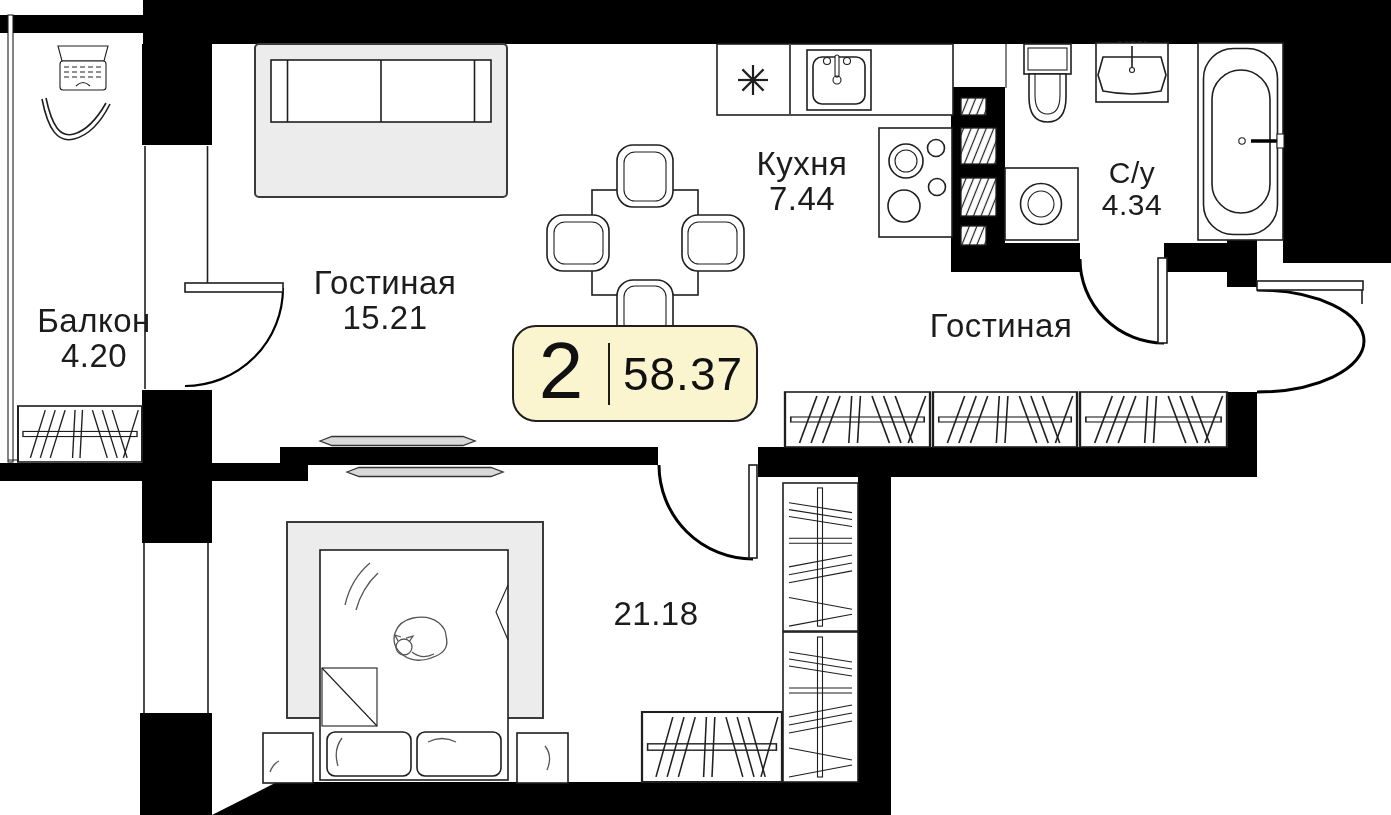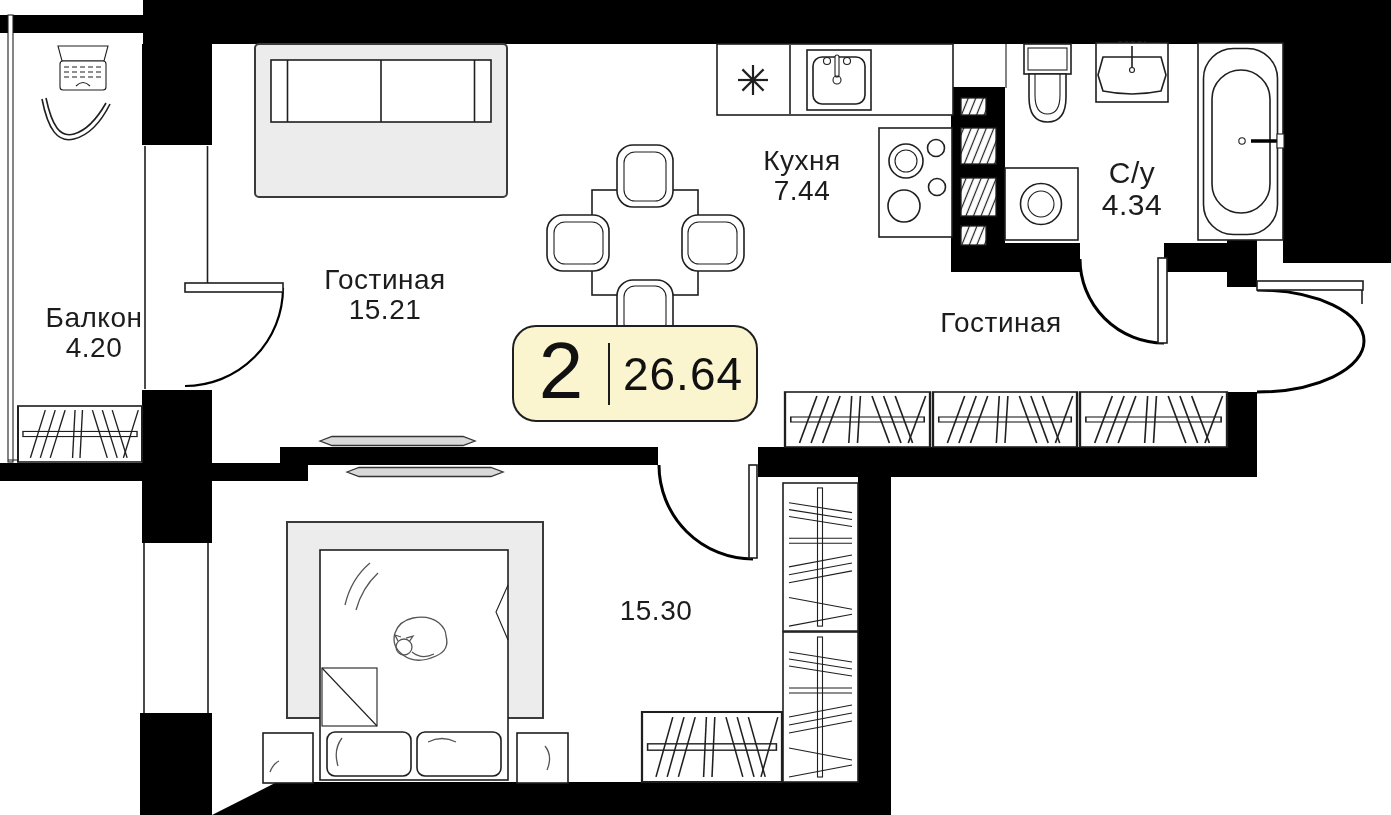--- a/index.html
+++ b/index.html
@@ -12,21 +12,21 @@
   .s{fill:none;stroke:#1f1f1f;stroke-width:1.6;}
   .thin{stroke-width:1.1;}
   .sk{fill:none;stroke:#555;stroke-width:1.3;}
   .wl{stroke:#1f1f1f;stroke-width:1.1;fill:none;}
   .gray{fill:#ececec;stroke:#3a3a3a;stroke-width:2;}
   .tv{fill:#d9d9d9;stroke:#333;stroke-width:1.3;}
   .arc{fill:none;stroke:#000;stroke-width:3;}
   .arc-thin{fill:none;stroke:#000;stroke-width:2.2;}
   
   .lbl{position:absolute;transform:translateX(-50%);text-align:center;color:#1c1c1c;
-       line-height:1.07;white-space:nowrap;font-size:28px;letter-spacing:.5px;}
+       line-height:1.07;white-space:nowrap;font-size:33px;letter-spacing:.5px;}
   .lbl.small{font-size:30px;margin-top:33px;}
   
   #badge{position:absolute;left:512px;top:325px;width:246px;height:97px;box-sizing:border-box;
          background:#faf4cf;border:2px solid #1f1f1f;border-radius:24px;
          display:flex;align-items:center;color:#111;}
   #badge .rooms{width:94px;text-align:center;font-size:80px;line-height:1;padding-bottom:6px;}
   #badge .sep{width:2px;height:62px;background:#1c1c1c;}
   #badge .area{flex:1;text-align:center;font-size:46px;letter-spacing:1px;}
 </style>
 </head>
@@ -266,22 +266,22 @@
     <div>7.44</div>
   </div>
   <div class="lbl small" style="left:1132px;top:124px;">
     <div>С/у</div>
     <div>4.34</div>
   </div>
   <div class="lbl" style="left:1001px;top:308px;">
     <div>Гостиная</div>
   </div>
   <div class="lbl" style="left:656px;top:596px;">
-    <div>15.30</div>
+    <div>21.18</div>
   </div>
 
   <div id="badge">
     <div class="rooms">2</div>
     <div class="sep"></div>
-    <div class="area">26.64</div>
+    <div class="area">58.37</div>
   </div>
 
 </div>
 
 </body></html>

